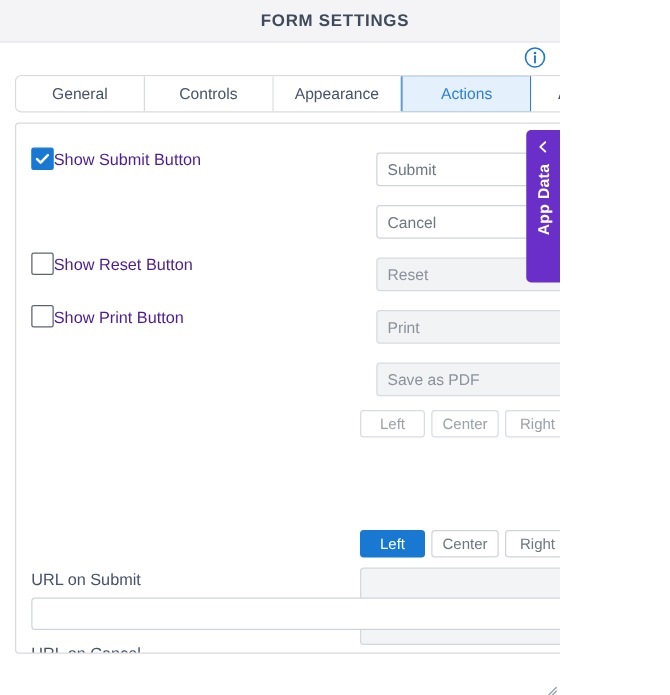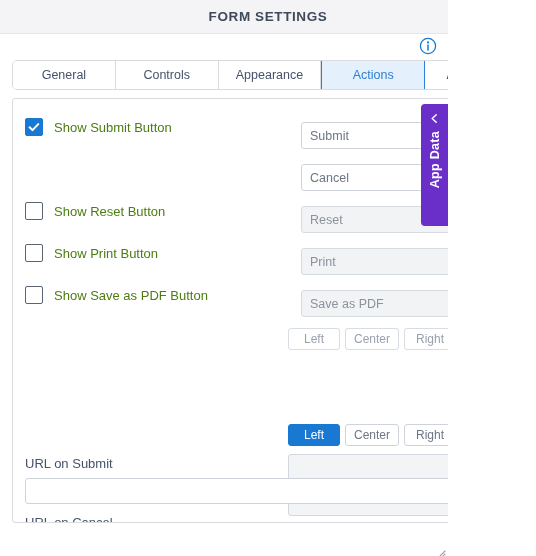--- a/index.html
+++ b/index.html
@@ -120,23 +120,22 @@
   .checkbox.off {
     background: #ffffff;
     border: 1.6px solid #5b6472;
   }
   .checkbox.on {
     background: #1878d2;
     border: 1.6px solid #1878d2;
   }
   .checkbox.on svg { position: absolute; left: 1px; top: 1px; }
   .cb-label {
-    margin-left: 11px;
     font-size: 13px;
-    color: #4d7c0f;
+    color: #4c1d95;
     white-space: nowrap;
   }
 
   
   .vinput {
     position: absolute;
     left: 288px;
     width: 160px; height: 27px;
     border: 1px solid #cfd4dc;
     border-radius: 3px;
@@ -312,24 +311,20 @@
       <div class="cb-row" style="top:102px">
         <span class="checkbox off"></span>
         <span class="cb-label">Show Reset Button</span>
       </div>
 
       <div class="cb-row" style="top:144px">
         <span class="checkbox off"></span>
         <span class="cb-label">Show Print Button</span>
       </div>
 
-      <div class="cb-row" style="top:186px">
-        <span class="checkbox off"></span>
-        <span class="cb-label">Show Save as PDF Button</span>
-      </div>
 
       <div class="vinput" style="top:23px">Submit</div>
       <div class="vinput disabled" style="top:107px">Reset</div>
       <div class="vinput" style="top:65px">Cancel</div>
       <div class="vinput disabled" style="top:149px">Print</div>
       <div class="vinput disabled" style="top:191px">Save as PDF</div>
 
       <div class="btn-group" style="left:275px; top:229px">
         <div class="seg-btn disabled">Left</div>
         <div class="seg-btn disabled">Center</div>

